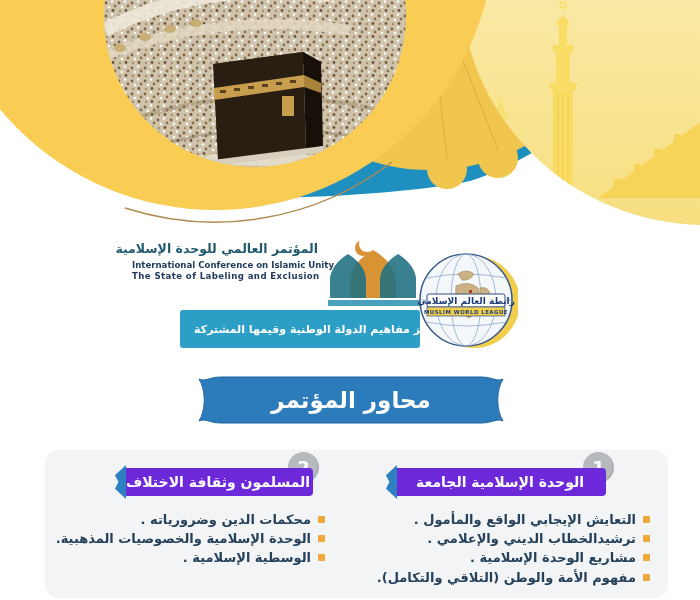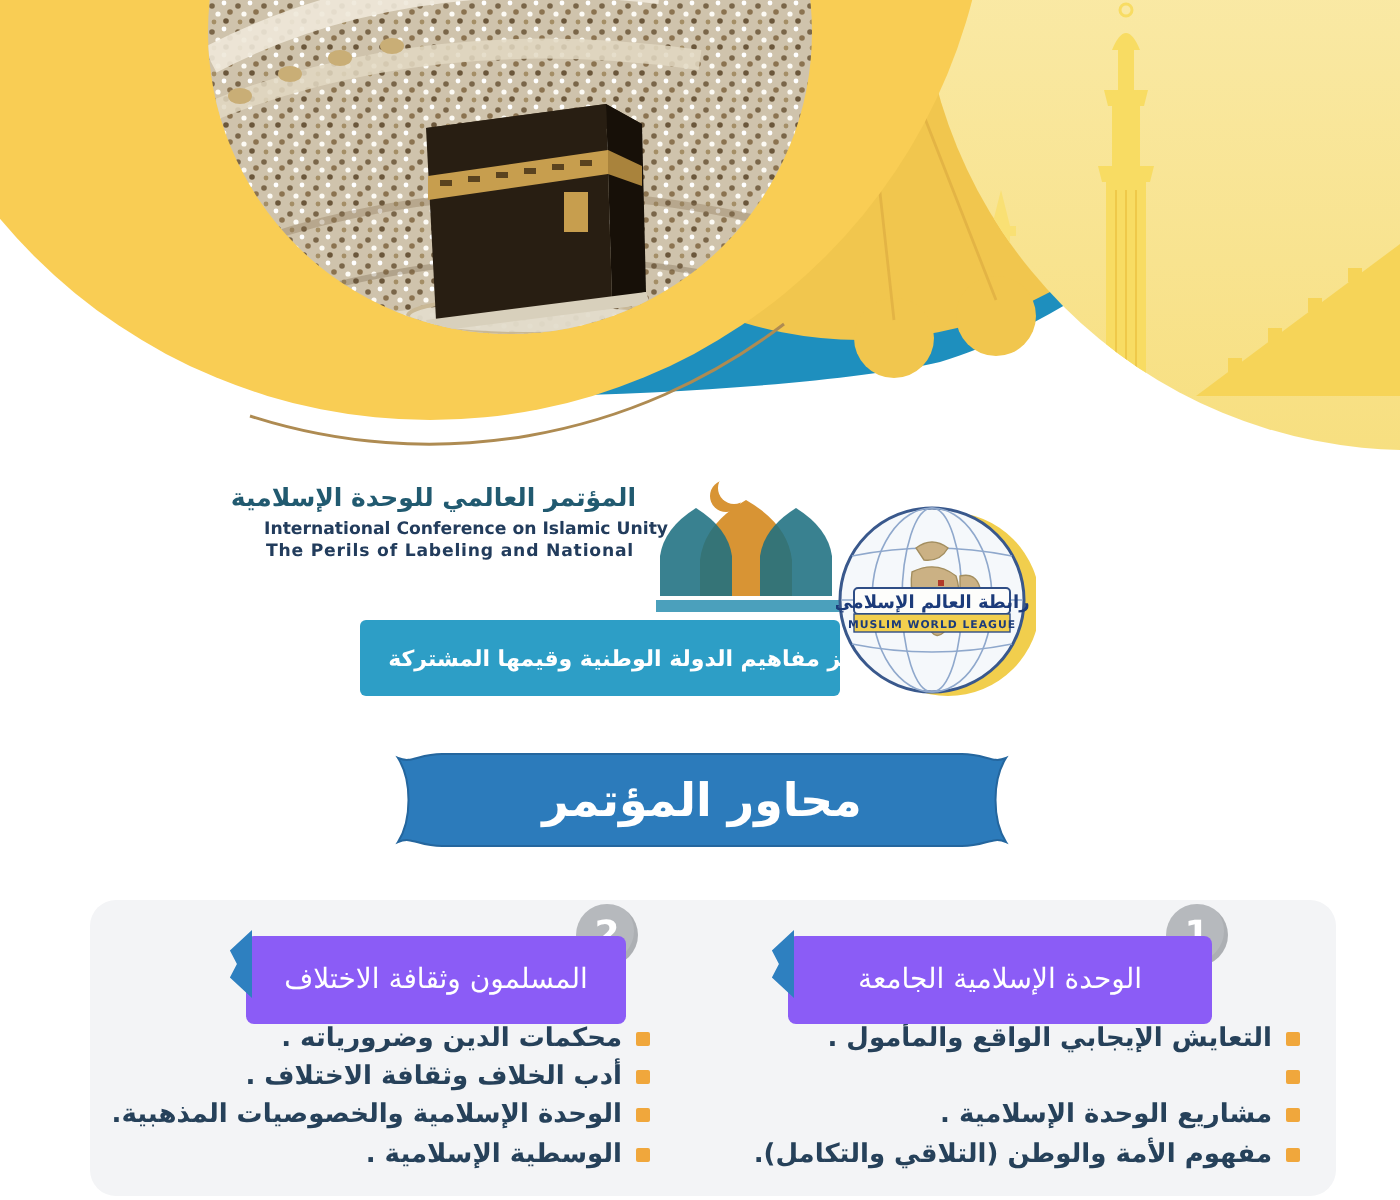--- a/index.html
+++ b/index.html
@@ -37,22 +37,22 @@
   .col1 { right:18px; }
   .col2 { left:15px; }
 
   .badge { position:absolute; top:-12px; width:31px; height:31px; border-radius:50%;
     background:#B6B9BD; color:#fff; font-weight:bold; font-size:18px;
     display:flex; align-items:center; justify-content:center; z-index:1;
     box-shadow:inset -2px -2px 0 rgba(0,0,0,.05); }
   .col1 .badge { right:36px; }
   .col2 .badge { right:6px; }
 
-  .col-ribbon { position:absolute; top:4px; height:44px; background:#8b5cf6;
-    border-radius:4px; color:#fff; font-weight:normal; font-size:14px;
+  .col-ribbon { position:absolute; top:4px; height:28px; background:#6d28d9;
+    border-radius:4px; color:#fff; font-weight:bold; font-size:14px;
     display:flex; align-items:center; justify-content:center; direction:rtl;
     z-index:2; }
   .col1 .col-ribbon { right:44px; width:212px; }
   .col2 .col-ribbon { right:12px; width:190px; }
   .col-ribbon::before { content:""; position:absolute; left:-10px; top:-3px;
     width:13px; height:34px; background:#2E80C0;
     clip-path:polygon(100% 0, 15% 30%, 42% 50%, 15% 70%, 100% 100%); }
 
   .col ul { list-style:none; margin-top:46px; direction:rtl; }
   .col li { display:flex; align-items:center; gap:7px; height:19.2px;
@@ -159,21 +159,21 @@
           <rect x="282" y="96" width="12" height="20" fill="#C79E4E"></rect>
           <polygon points="213,160 323,146 325,152 215,166" fill="#D8D0BC"></polygon>
         </g>
       </g>
     </g>
   </svg>
 
   <div class="logo-text">
     <div class="ar1">المؤتمر العالمي للوحدة الإسلامية</div>
     <div class="en1">International Conference on Islamic Unity</div>
-    <div class="en2">The Perils of Labeling and National</div>
+    <div class="en2">The State of Labeling and Exclusion</div>
   </div>
 
   <svg class="mosque-icon" width="92" height="72" viewBox="0 0 92 72">
     <circle cx="35" cy="12" r="8" fill="#D89434"></circle>
     <circle cx="39" cy="8" r="8" fill="#FFFFFF"></circle>
     <path d="M 22 62 V 44 Q 24 26 45 14 Q 66 26 68 44 V 62 Z" fill="#D89434"></path>
     <path d="M 2 62 V 42 Q 4 28 20 18 Q 36 28 38 42 V 62 Z" fill="#1E6F81" fill-opacity=".88"></path>
     <path d="M 52 62 V 42 Q 54 28 70 18 Q 86 28 88 42 V 62 Z" fill="#1E6F81" fill-opacity=".88"></path>
     <rect x="0" y="64" width="92" height="6" fill="#4BA0BC"></rect>
   </svg>
@@ -214,20 +214,21 @@
     <div class="col col1">
       <div class="badge">1</div>
       <div class="col-ribbon">الوحدة الإسلامية الجامعة</div>
       <ul>
         <li>
             <span class="sq"></span>
             <span>التعايش الإيجابي الواقع والمأمول .</span>
           </li>
         <li>
             <span class="sq"></span>
+            <span>ترشيدالخطاب الديني والإعلامي .</span>
           </li>
         <li>
             <span class="sq"></span>
             <span>مشاريع الوحدة الإسلامية .</span>
           </li>
         <li>
             <span class="sq"></span>
             <span>مفهوم الأمة والوطن (التلاقي والتكامل).</span>
           </li>
       </ul>
@@ -236,24 +237,20 @@
     <div class="col col2">
       <div class="badge">2</div>
       <div class="col-ribbon">المسلمون وثقافة الاختلاف</div>
       <ul>
         <li>
             <span class="sq"></span>
             <span>محكمات الدين وضرورياته .</span>
           </li>
         <li>
             <span class="sq"></span>
-            <span>أدب الخلاف وثقافة الاختلاف .</span>
-          </li>
-        <li>
-            <span class="sq"></span>
             <span>الوحدة الإسلامية والخصوصيات المذهبية.</span>
           </li>
         <li>
             <span class="sq"></span>
             <span>الوسطية الإسلامية .</span>
           </li>
       </ul>
     </div>
 
   </div>

